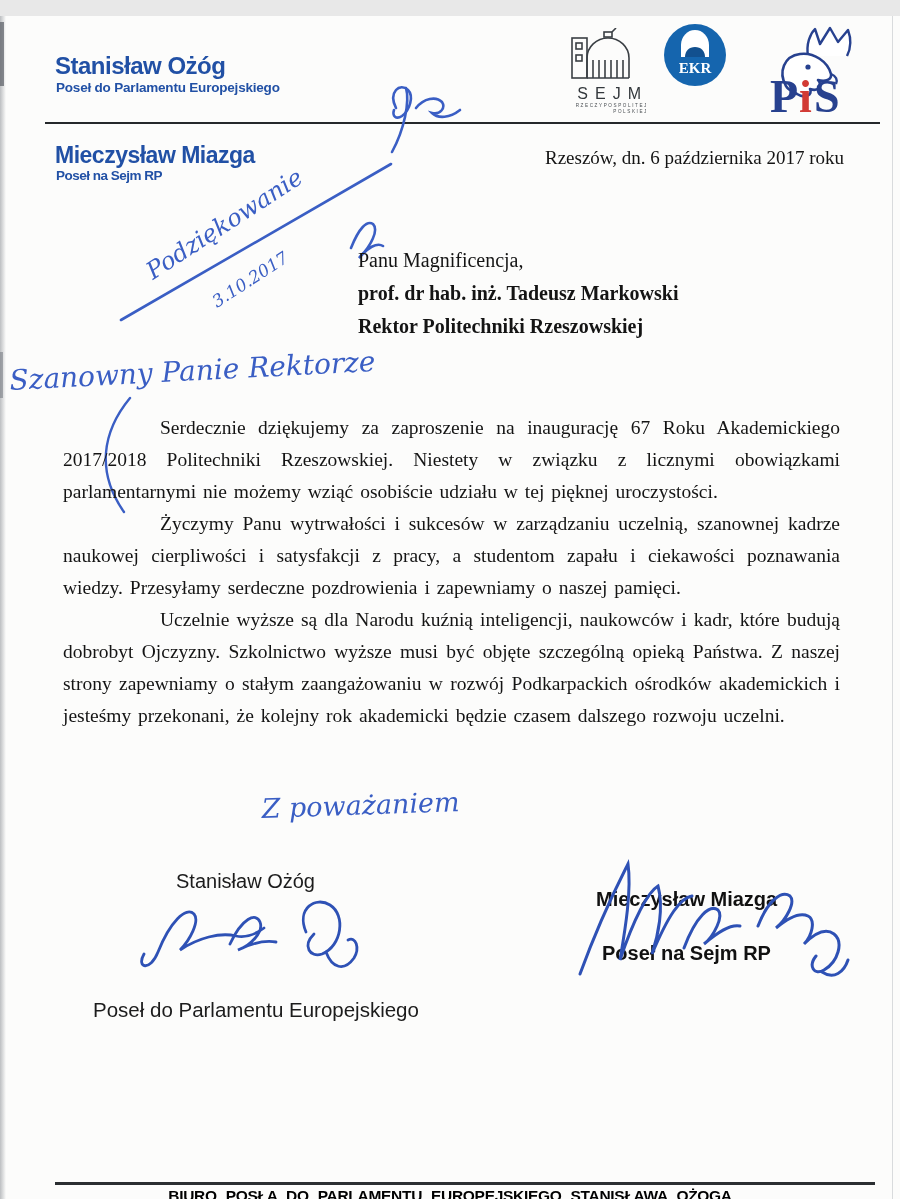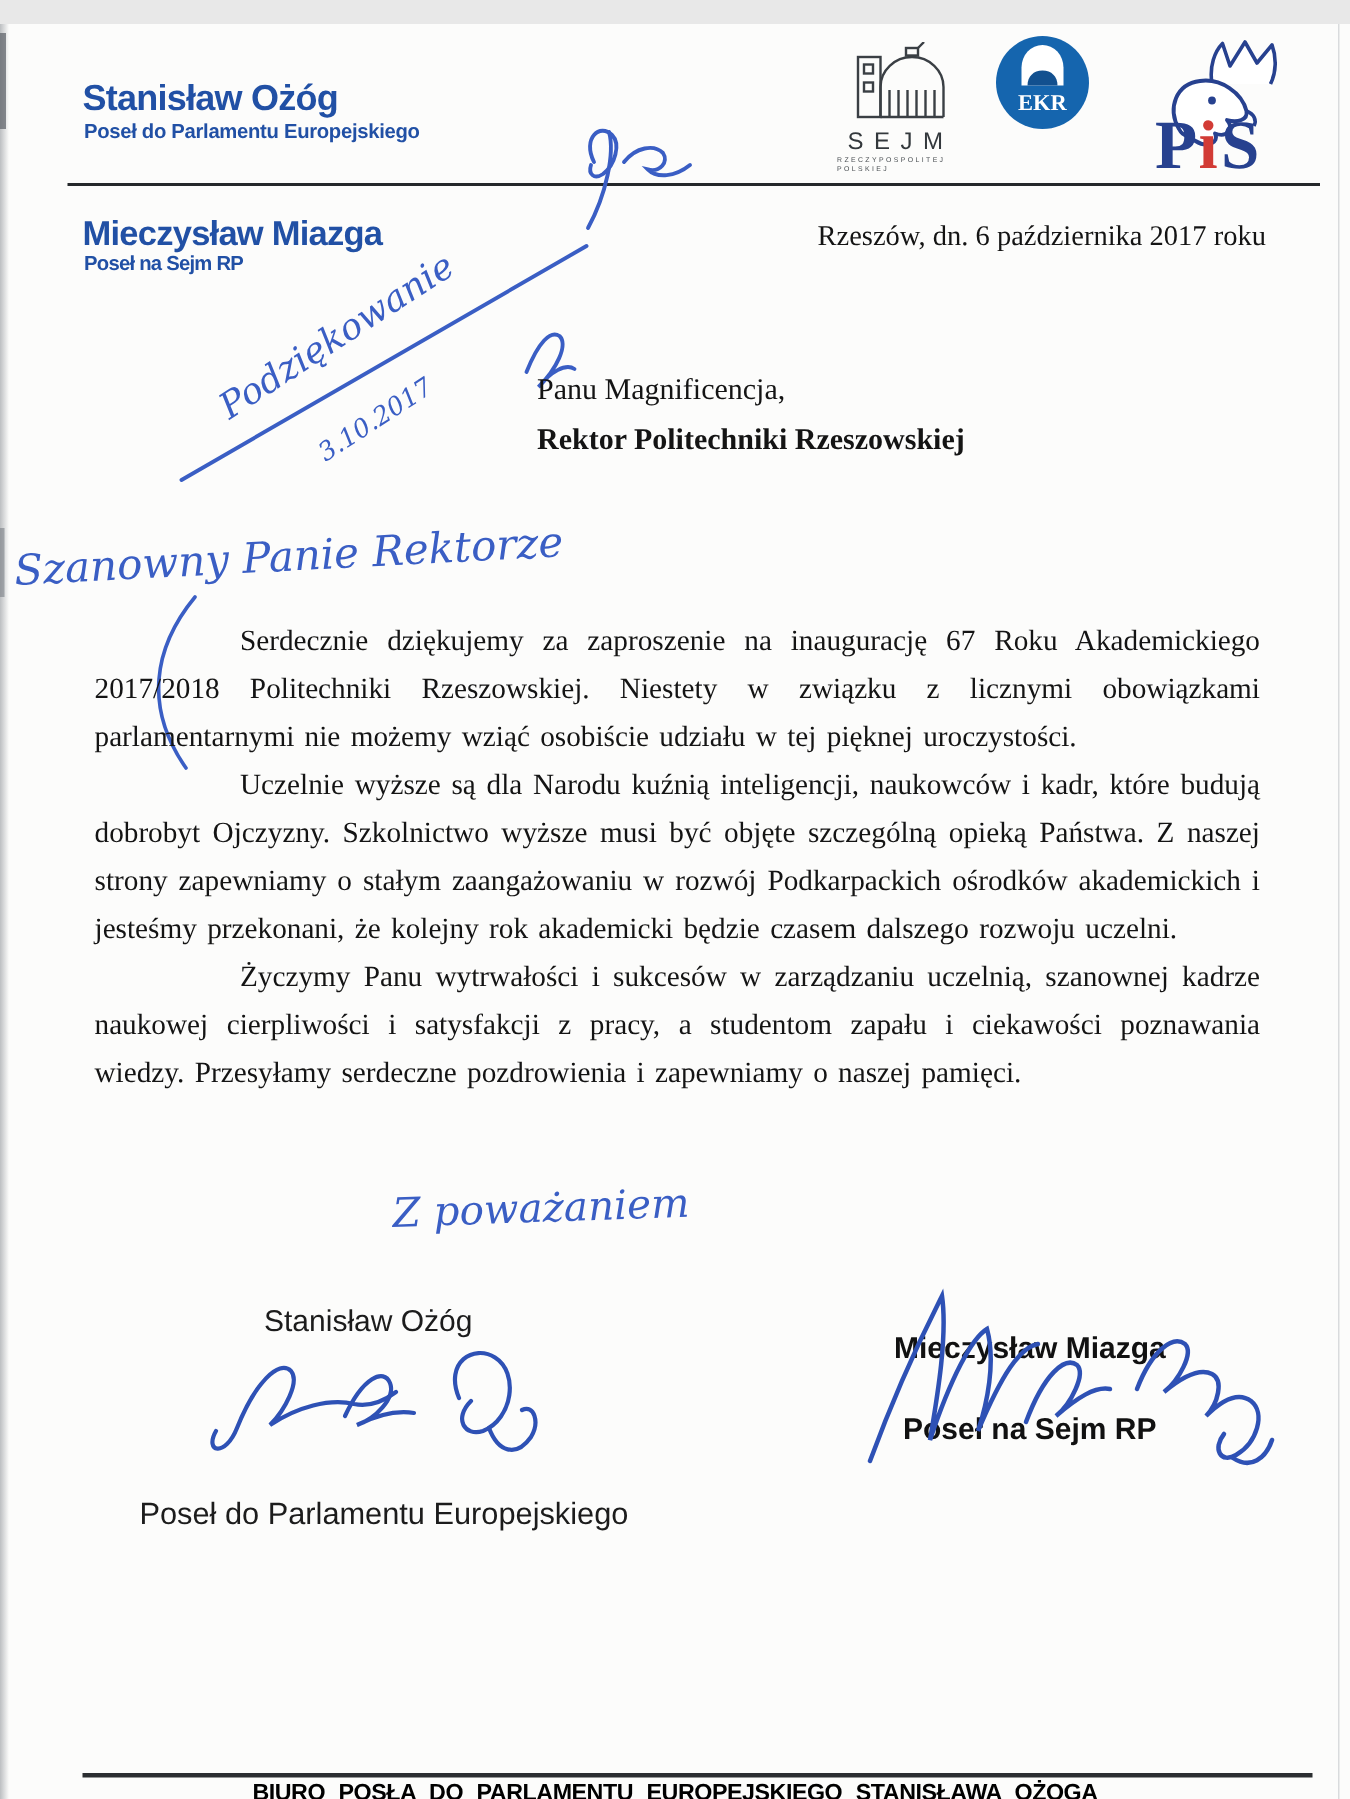--- a/index.html
+++ b/index.html
@@ -17,21 +17,21 @@
 
   
   .lh-name{position:absolute;font-family:"Liberation Sans",sans-serif;font-weight:bold;color:#2150a5;letter-spacing:-0.5px;}
   .lh-name1{left:55px;top:36px;font-size:24px;}
   .lh-title1{left:56px;top:64px;font-size:13.5px;letter-spacing:-0.2px;}
   .lh-name2{left:55px;top:126px;font-size:23px;}
   .lh-title2{left:56px;top:152px;font-size:13.5px;}
   .lh-rule{position:absolute;left:45px;top:106px;width:835px;height:2px;background:#25282b;}
 
   
-  .logo-sejm{position:absolute;left:558px;top:12px;width:90px;text-align:left;color:#33383c;}
+  .logo-sejm{position:absolute;left:558px;top:12px;width:90px;text-align:right;color:#33383c;}
   .logo-sejm .word{font-family:"Liberation Sans",sans-serif;font-size:16px;letter-spacing:7px;margin-top:1px;text-indent:7px;}
   .logo-sejm .tiny{font-family:"Liberation Sans",sans-serif;font-size:4.6px;letter-spacing:1.6px;line-height:6px;color:#4a4f53;}
   .logo-ekr{position:absolute;left:663px;top:7px;}
   .logo-pis{position:absolute;left:752px;top:8px;}
 
   
   .dateline{position:absolute;left:545px;top:131px;font-size:19px;text-align:right;}
   .addressee{position:absolute;left:358px;top:228px;font-size:20px;line-height:33px;}
   .addressee .bold{font-weight:bold;}
 
@@ -136,32 +136,33 @@
       <path d="M236 120 C244 100 252 92 258 96 C264 102 256 118 244 130 C252 120 262 114 268 118"></path>
     </g>
     <text font-size="24" transform="translate(38,152) rotate(-33)">Podziękowanie</text>
     <text font-size="17" transform="translate(102,180) rotate(-33)">3.10.2017</text>
   </svg>
 
   <div class="dateline">Rzeszów, dn. 6 października 2017 roku</div>
 
   <div class="addressee">
     <div>Panu Magnificencja,</div>
+    <div class="bold">prof. dr hab. inż. Tadeusz Markowski</div>
     <div class="bold">Rektor Politechniki Rzeszowskiej</div>
   </div>
 
   <svg class="hw" style="left:2px;top:330px;" width="400" height="172" viewBox="0 0 400 172">
     <text font-size="28" transform="translate(8,44) rotate(-3)">Szanowny Panie Rektorze</text>
     <path d="M128 52 C100 86 94 126 122 166" fill="none" stroke="#3a5ec4" stroke-width="2.4" stroke-linecap="round"></path>
   </svg>
 
   <div class="body-text">
     <p>Serdecznie dziękujemy za zaproszenie na inaugurację 67 Roku Akademickiego 2017/2018 Politechniki Rzeszowskiej. Niestety w związku z licznymi obowiązkami parlamentarnymi nie możemy wziąć osobiście udziału w tej pięknej uroczystości.</p>
+    <p>Życzymy Panu wytrwałości i sukcesów w zarządzaniu uczelnią, szanownej kadrze naukowej cierpliwości i satysfakcji z pracy, a studentom zapału i ciekawości poznawania wiedzy. Przesyłamy serdeczne pozdrowienia i zapewniamy o naszej pamięci.</p>
     <p>Uczelnie wyższe są dla Narodu kuźnią inteligencji, naukowców i kadr, które budują dobrobyt Ojczyzny. Szkolnictwo wyższe musi być objęte szczególną opieką Państwa. Z naszej strony zapewniamy o stałym zaangażowaniu w rozwój Podkarpackich ośrodków akademickich i jesteśmy przekonani, że kolejny rok akademicki będzie czasem dalszego rozwoju uczelni.</p>
-    <p>Życzymy Panu wytrwałości i sukcesów w zarządzaniu uczelnią, szanownej kadrze naukowej cierpliwości i satysfakcji z pracy, a studentom zapału i ciekawości poznawania wiedzy. Przesyłamy serdeczne pozdrowienia i zapewniamy o naszej pamięci.</p>
   </div>
 
   <svg class="hw" style="left:248px;top:752px;" width="260" height="75" viewBox="0 0 260 75">
     <text font-size="27" transform="translate(14,50) rotate(-2)">Z poważaniem</text>
   </svg>
 
   <div class="sig-name-left">Stanisław Ożóg</div>
   <svg class="hw" style="left:130px;top:872px;" width="240" height="95" viewBox="0 0 240 95">
     <g fill="none" stroke="#2e51b5" stroke-width="2.8" stroke-linecap="round">
       <path d="M14 66 C6 80 20 84 28 64 C40 34 56 18 64 26 C70 33 60 52 50 62 C68 50 90 44 106 48 C116 50 126 46 134 40"></path>

